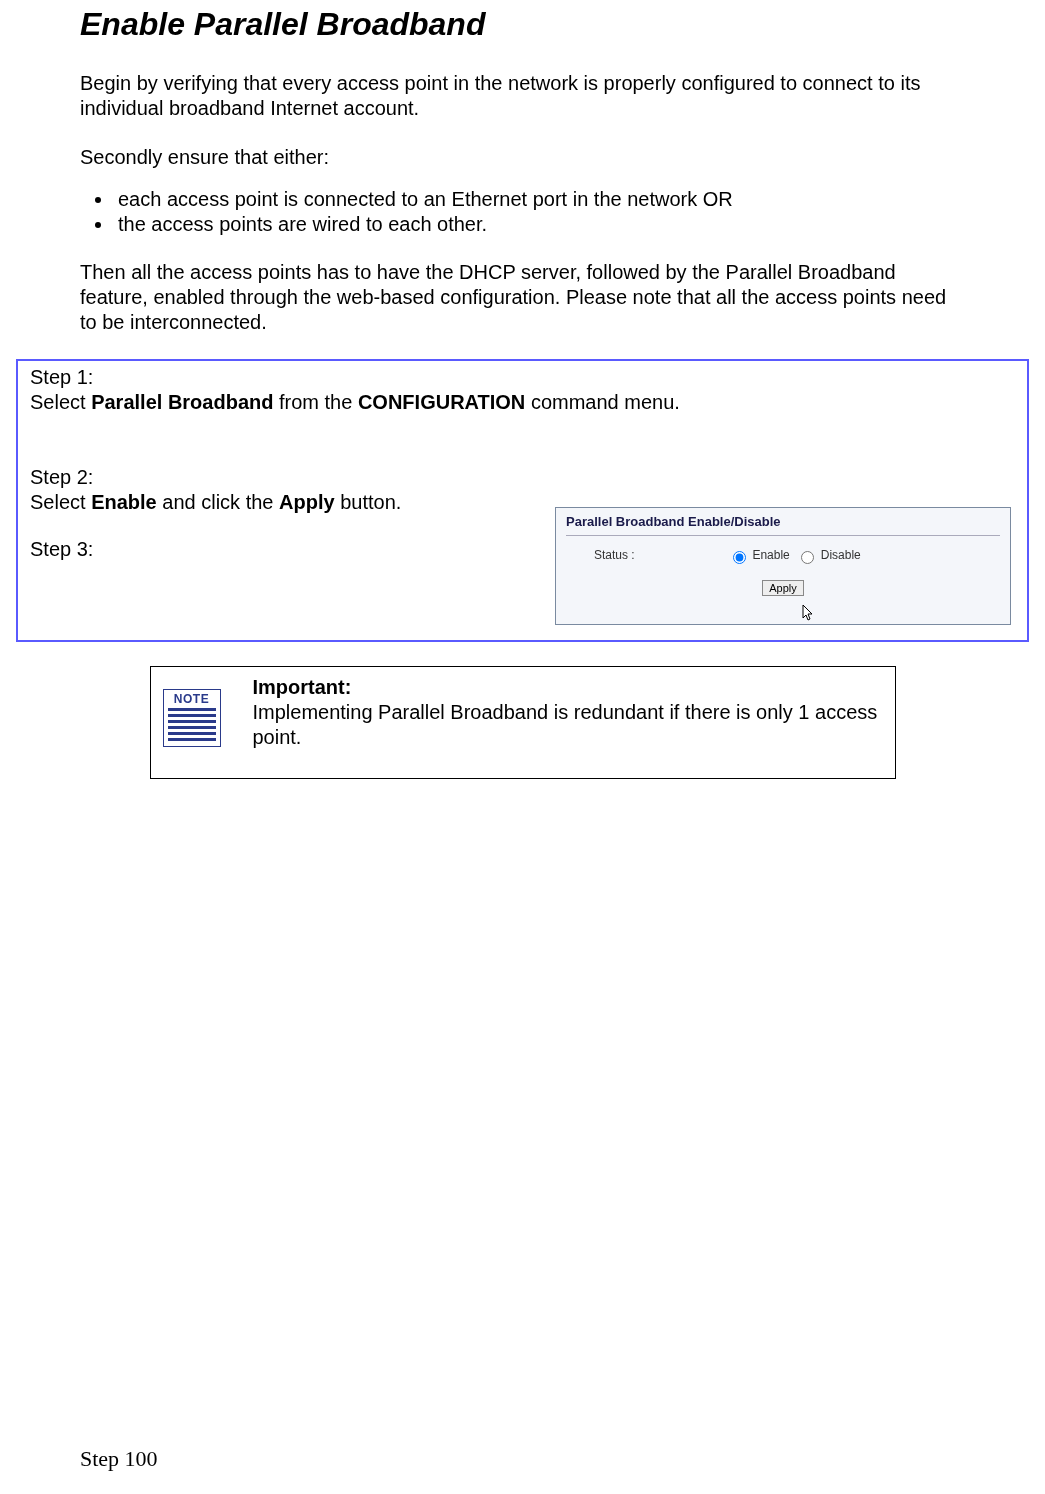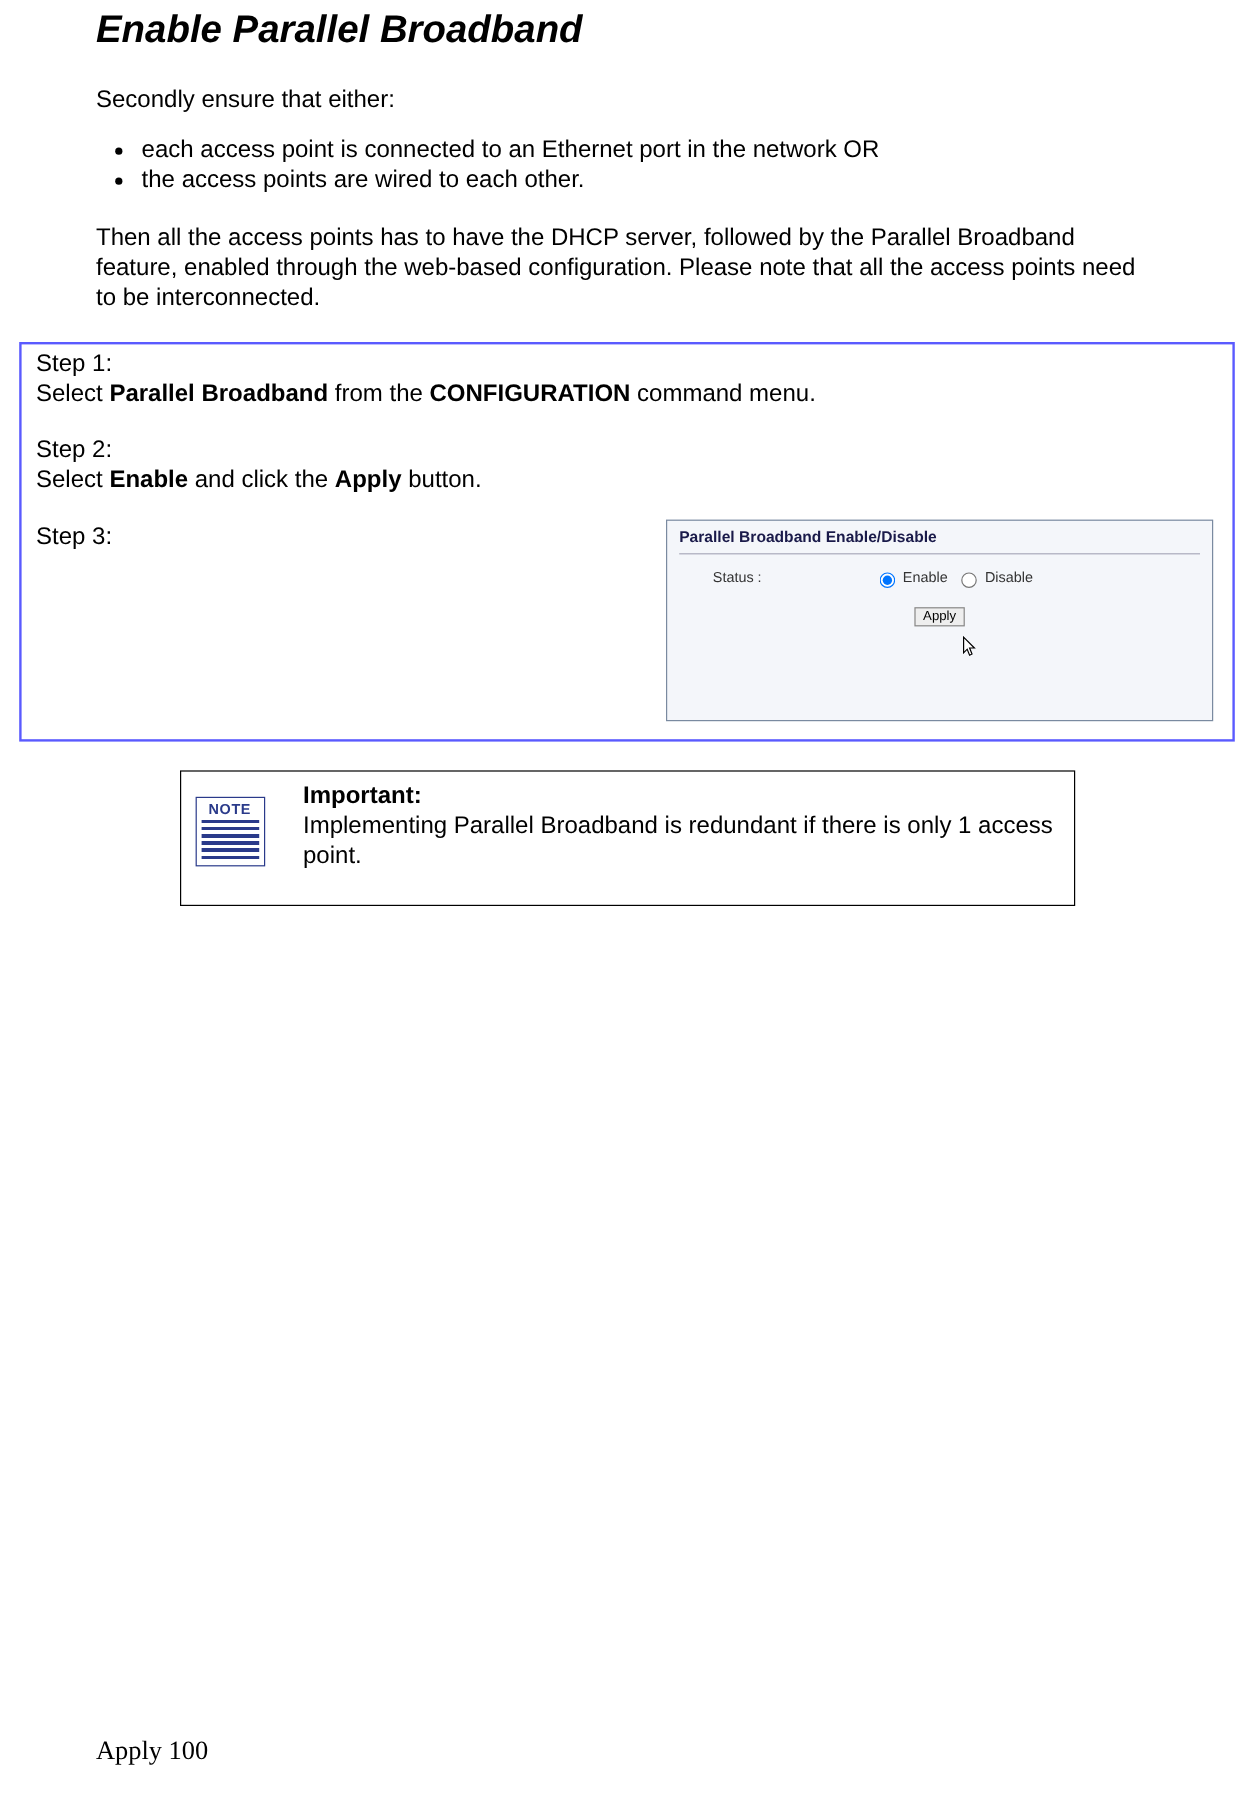--- a/index.html
+++ b/index.html
@@ -40,33 +40,34 @@
   .steps-box {
     border: 2px solid #5a5aff;
     margin: 0 16px 24px 16px;
     padding: 4px 12px 15px 12px;
     position: relative;
     overflow: hidden;
   }
   .steps-left {
     width: 440px;
     float: left;
+    margin-top: 28px;
   }
   .steps-right {
     float: right;
     width: 460px;
     margin-top: 70px;
   }
   .clear { clear: both; }
   .step-body { margin-bottom: 22px; line-height:1.25;}
   .widget {
     border: 1px solid #7a8aa0;
     background: #f4f6fa;
     width: 456px;
-    height: 168px;
+    height: 118px;
     box-sizing: border-box;
     position: relative;
     font-family: Tahoma, Verdana, sans-serif;
   }
   .widget-title {
     font-size: 13px;
     font-weight: bold;
     padding: 6px 10px 0 10px;
     color: #1a1a4a;
   }
@@ -150,20 +151,21 @@
   }
   b { font-weight: bold; }
   .tight { margin-bottom: 17px; }
 </style>
 </head>
 <body>
 
 <div class="content">
   <h1>Enable Parallel Broadband</h1>
 
+  <p>Begin by verifying that every access point in the network is properly configured to connect to its individual broadband Internet account.</p>
 
   <p class="tight">Secondly ensure that either:</p>
   <ul>
     <li>each access point is connected to an Ethernet port in the network OR</li>
     <li>the access points are wired to each other.</li>
   </ul>
   <br>
   <p>Then all the access points has to have the DHCP server, followed by the Parallel Broadband feature, enabled through the web-based configuration. Please note that all the access points need to be interconnected.</p>
 </div>
 
@@ -214,13 +216,13 @@
       <div class="note-icon-label">NOTE</div>
       <div class="note-icon-lines"></div>
     </div>
   </div>
   <div class="note-text">
     <span class="imp">Important:</span><br>
     <span>Implementing Parallel Broadband is redundant if there is only 1 access point.</span>
   </div>
 </div>
 
-<div class="footer">Apply 100</div>
+<div class="footer">Step 100</div>
 
 </body></html>

